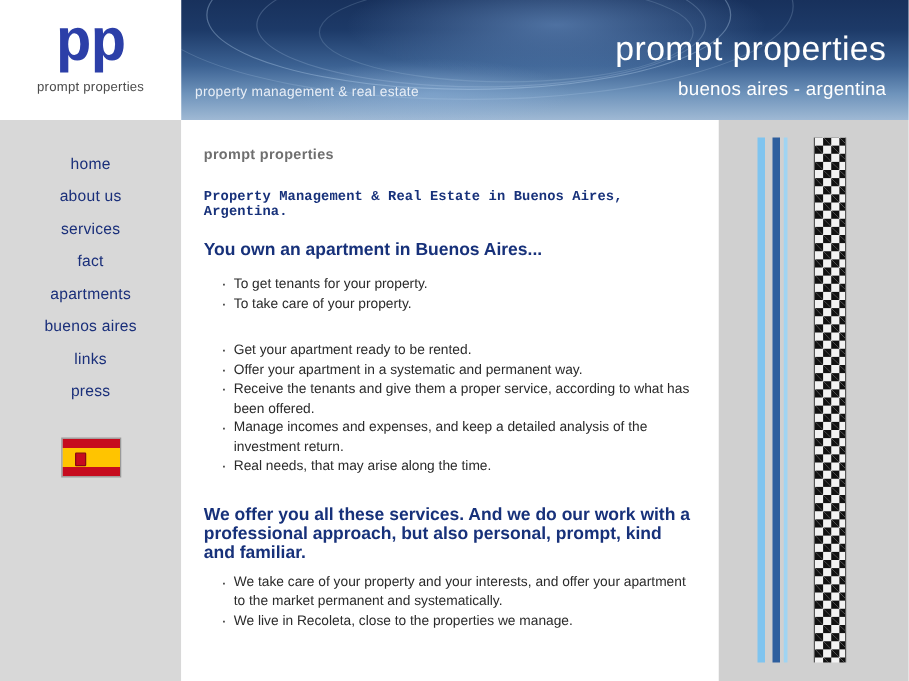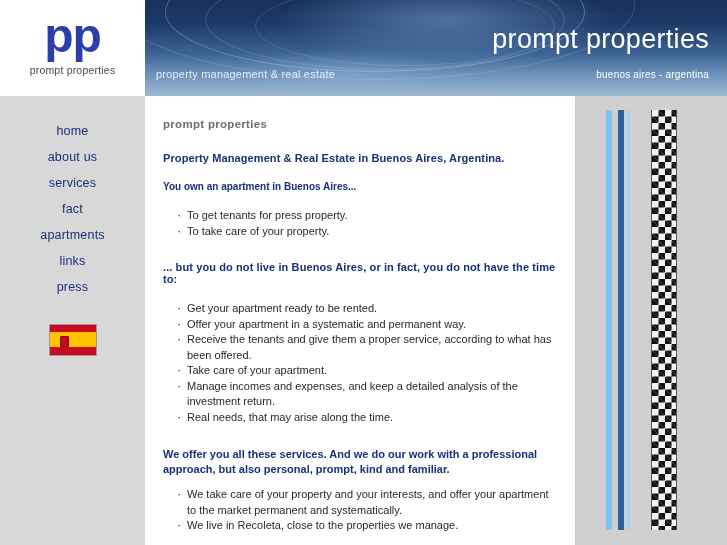--- a/index.html
+++ b/index.html
@@ -23,21 +23,21 @@
     width: 727px; height: 96px;
   }
   .logo-box {
     position: absolute;
     left: 0; top: 0;
     width: 145px; height: 96px;
     background: #ffffff;
     text-align: center;
   }
   .logo-pp {
-    font-family: Liberation Sans, sans-serif;
+    font-family: Liberation Mono, monospace;
     font-size: 48px;
     font-weight: bold;
     color: #2c3fa8;
     letter-spacing: -1px;
     margin-top: 14px;
     line-height: 44px;
   }
   .logo-sub {
     font-size: 10.5px;
     color: #4a4a4a;
@@ -74,21 +74,21 @@
   .banner-tagline {
     position: absolute;
     left: 11px; bottom: 16px;
     font-size: 11px;
     color: #e8eef6;
     letter-spacing: 0.2px;
   }
   .banner-location {
     position: absolute;
     right: 18px; bottom: 16px;
-    font-size: 10px;
+    font-size: 15px;
     color: #ffffff;
     letter-spacing: 0.2px;
     margin-left: 20px;
   }
 
   
   .body-area {
     position: absolute;
     top: 96px; left: 0;
     width: 709px; height: 449px;
@@ -150,23 +150,24 @@
     font-weight: bold;
     letter-spacing: 0.3px;
     margin: 0 0 22px 0;
   }
   .lead {
     font-size: 11px;
     font-weight: bold;
     color: #17317a;
     margin: 0 0 16px 0;
     letter-spacing: 0.1px;
+    font-family: Liberation Mono, monospace;
   }
   .para {
-    font-size: 10px;
+    font-size: 14px;
     color: #2a2a2a;
     margin: 0 0 3px 0;
     line-height: 14px;
   }
   .para.strong-blue {
     color: #17317a;
     font-weight: bold;
   }
   .gap { height: 11px; }
   .bullets {
@@ -182,21 +183,21 @@
     padding-left: 10px;
   }
   .bullets li:before {
     content: "·";
     position: absolute;
     left: 0; top: -1px;
     color: #2a2a2a;
     font-size: 13px;
   }
   .highlight {
-    font-size: 11px;
+    font-size: 14px;
     font-weight: bold;
     color: #17317a;
     line-height: 15px;
     margin: 0 0 10px 0;
   }
 
   
   .right-col {
     position: absolute;
     left: 575px; top: 0;
@@ -248,49 +249,48 @@
 
   <div class="body-area">
 
     <div class="sidebar">
       <div class="nav">
         <a class="nav-item">home</a>
         <a class="nav-item">about us</a>
         <a class="nav-item">services</a>
         <a class="nav-item">fact</a>
         <a class="nav-item">apartments</a>
+        <a class="nav-item">buenos aires</a>
         <a class="nav-item">links</a>
         <a class="nav-item">press</a>
       </div>
       <div class="flag">
         <div class="crest"></div>
       </div>
     </div>
 
     <div class="content">
       <div class="sec-title">prompt properties</div>
       <div class="lead">Property Management &amp; Real Estate in Buenos Aires, Argentina.</div>
 
       <div class="para strong-blue">You own an apartment in Buenos Aires...</div>
       <div class="gap"></div>
 
       <ul class="bullets">
-        <li>To get tenants for press property.</li>
+        <li>To get tenants for your property.</li>
         <li>To take care of your property.</li>
       </ul>
       <div class="gap"></div>
       <div class="gap"></div>
 
-      <div class="lead">... but you do not live in Buenos Aires, or in fact, you do not have the time to:</div>
 
       <ul class="bullets">
         <li>Get your apartment ready to be rented.</li>
         <li>Offer your apartment in a systematic and permanent way.</li>
         <li>Receive the tenants and give them a proper service, according to what has been offered.</li>
-        <li>Take care of your apartment.</li>
         <li>Manage incomes and expenses, and keep a detailed analysis of the investment return.</li>
         <li>Real needs, that may arise along the time.</li>
       </ul>
       <div class="gap"></div>
       <div class="gap"></div>
 
       <div class="highlight">We offer you all these services. And we do our work with a professional approach, but also personal, prompt, kind and familiar.</div>
 
       <ul class="bullets">
         <li>We take care of your property and your interests, and offer your apartment to the market permanent and systematically.</li>

